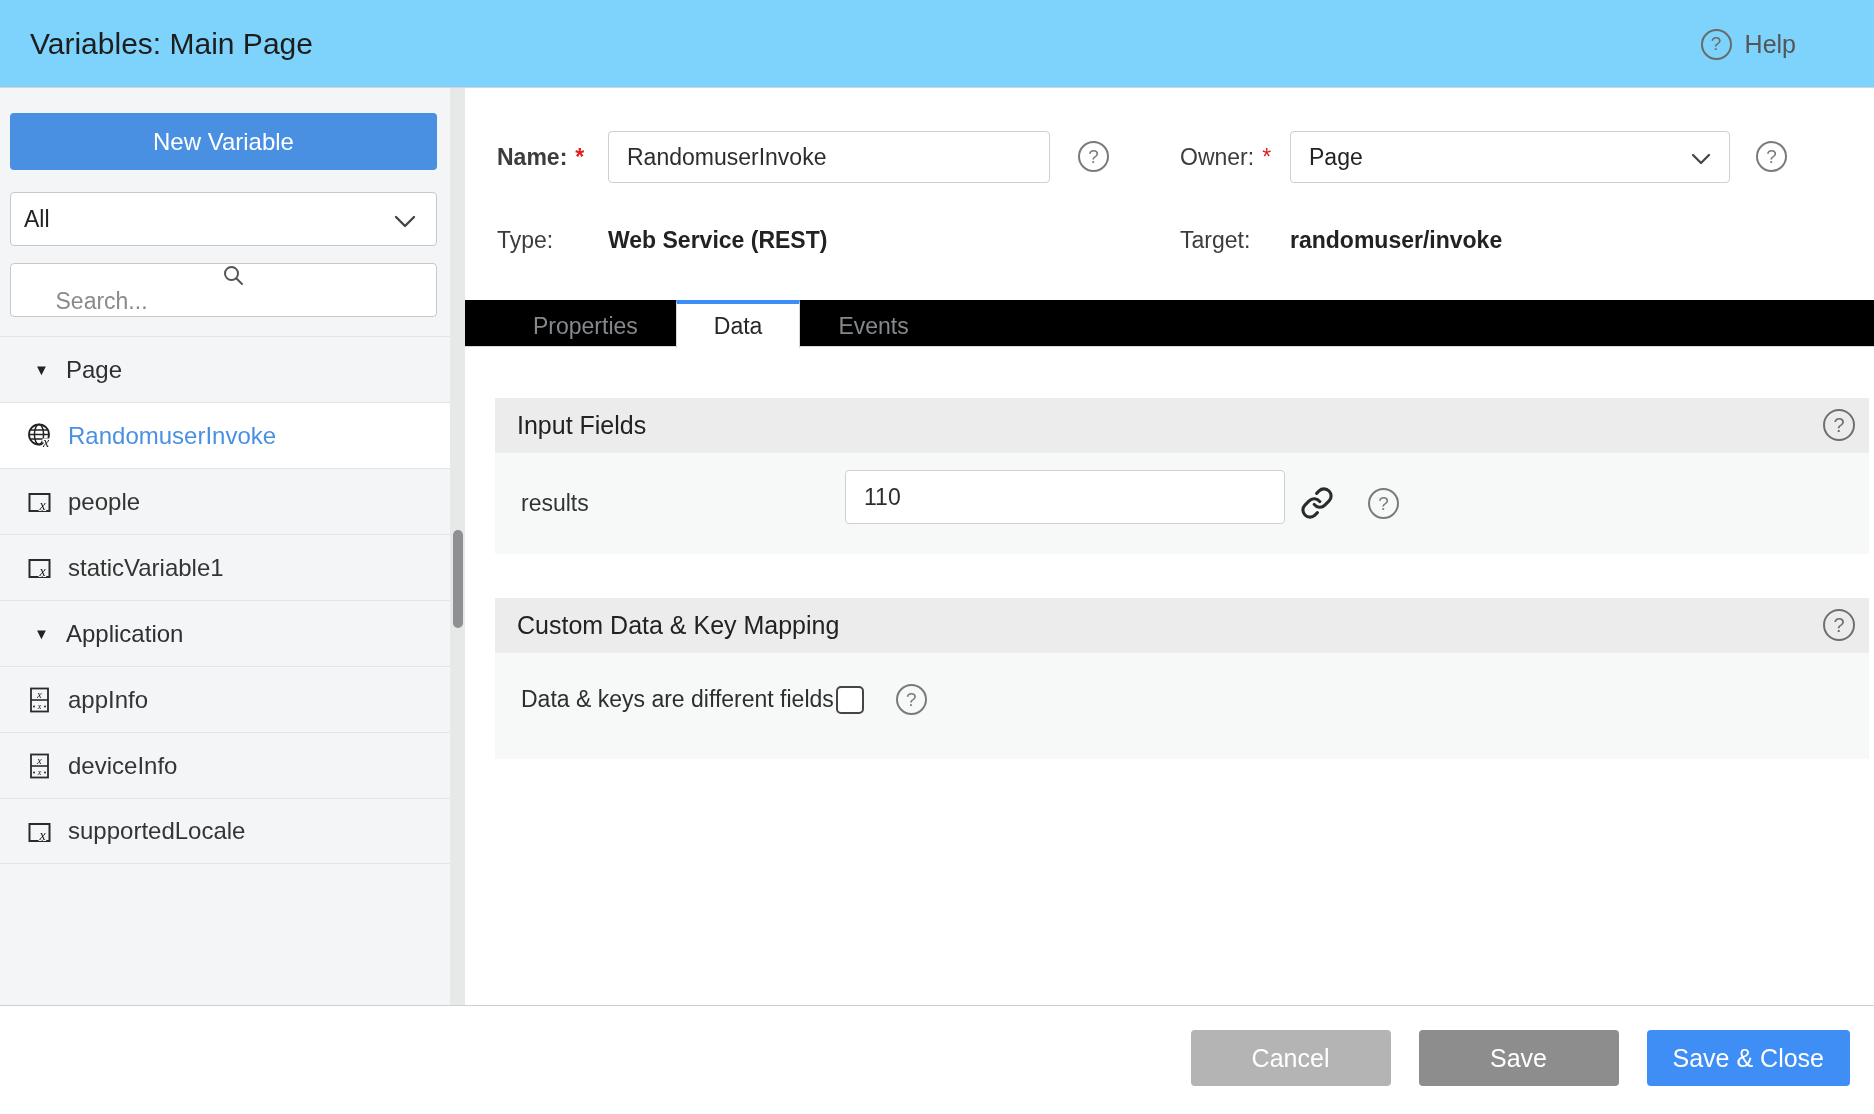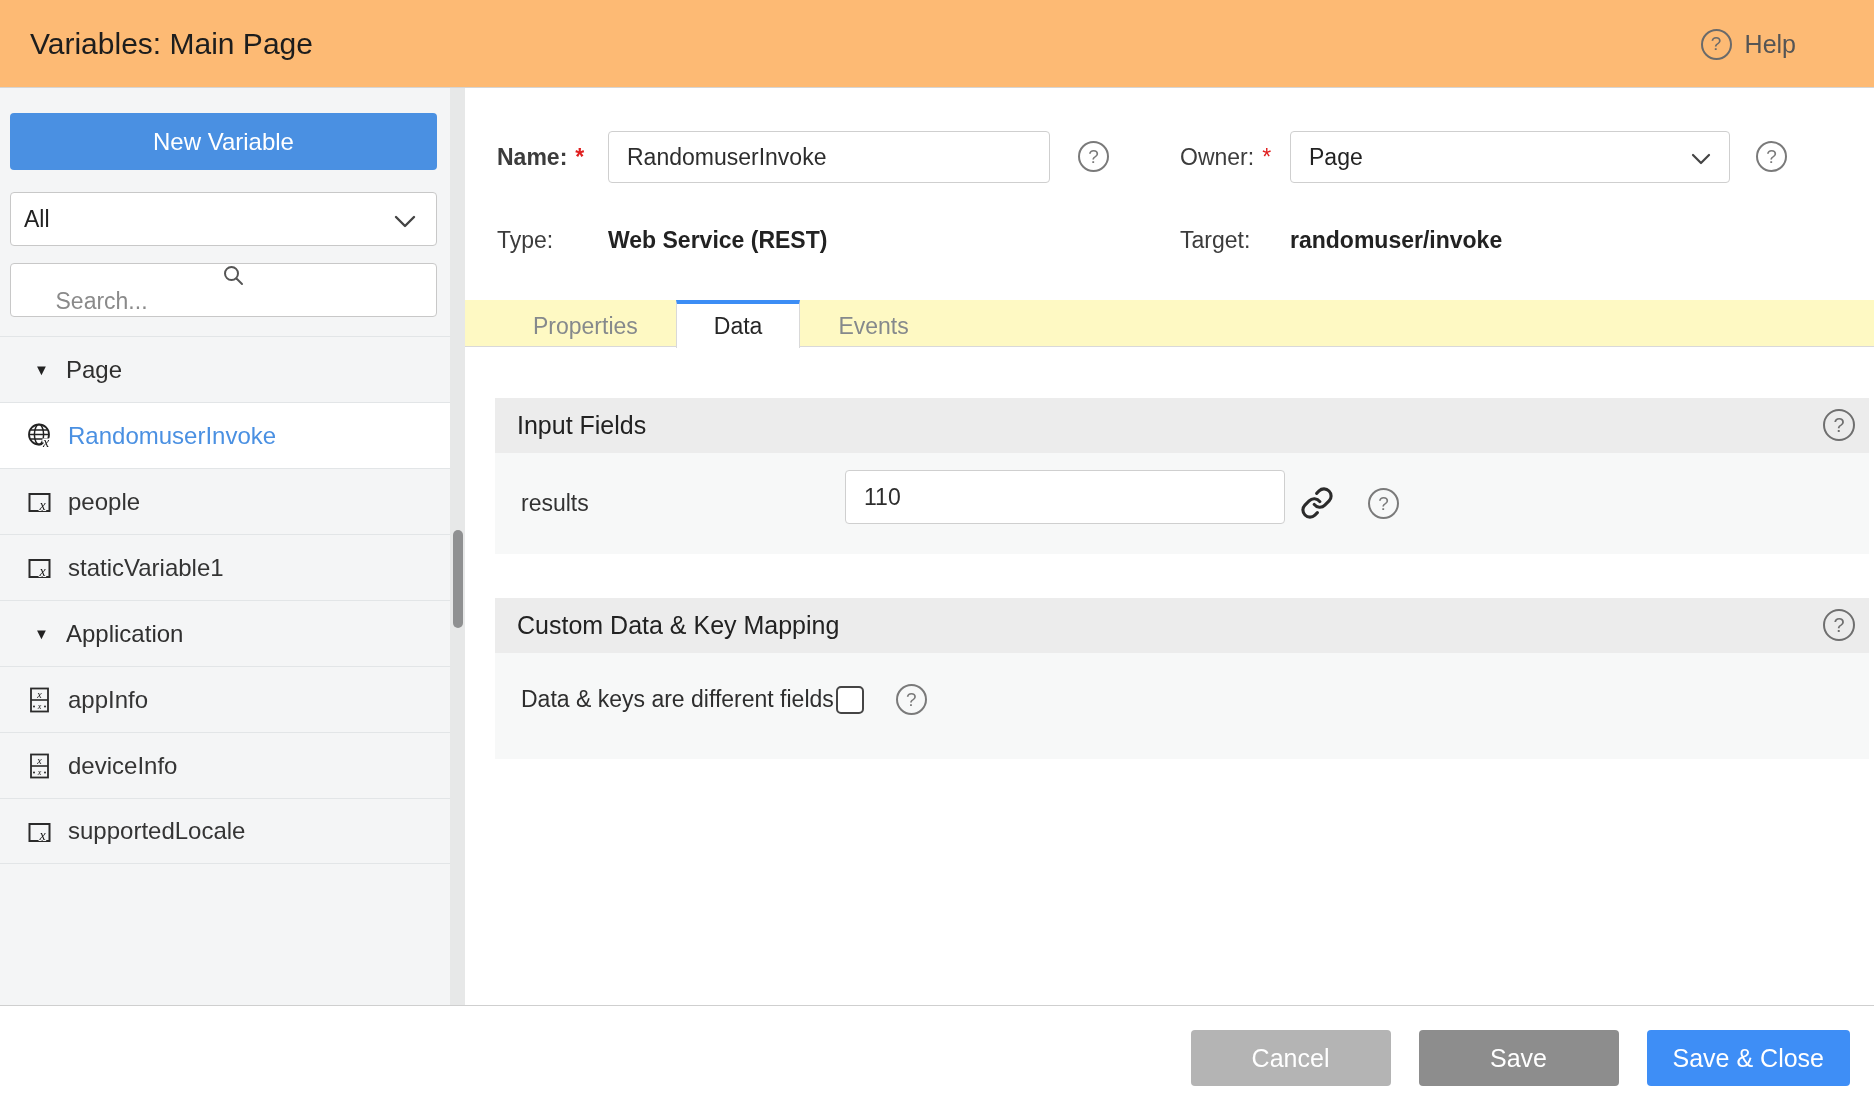--- a/index.html
+++ b/index.html
@@ -1,20 +1,20 @@
 <!DOCTYPE html>
 <html><head>
 <meta charset="utf-8">
 <style>
   * { margin:0; padding:0; box-sizing:border-box; }
   html,body { width:1874px; height:1114px; overflow:hidden; }
   body { font-family:"Liberation Sans", sans-serif; background:#fff; color:#333; }
 
   
-  .header { position:relative; width:100%; height:88px; background:#fdba74; border-bottom:1px solid #d5d5d5; }
+  .header { position:relative; width:100%; height:88px; background:#7dd3fc; border-bottom:1px solid #d5d5d5; }
   .header-title { position:absolute; left:30px; top:0; line-height:88px; font-size:30px; font-weight:500; color:#1d1d1d; }
   .help-group { position:absolute; right:78px; top:0; height:88px; display:flex; align-items:center; gap:13px; cursor:pointer; }
   .qcircle { display:flex; align-items:center; justify-content:center; border-radius:50%; color:#6a6a6a; border:2px solid #6a6a6a; background:transparent; }
   .qcircle.big { width:31px; height:31px; font-size:19px; }
   .help-text { font-size:25px; color:#555; }
 
   
   .wrapper { position:relative; width:100%; height:918px; border-bottom:1px solid #cfcfcf; }
 
   
@@ -47,21 +47,21 @@
   .req { color:#e02020; margin-left:8px; }
   .text-input { position:absolute; height:52px; background:#fff; border:1px solid #cfcfcf; border-radius:4px; font-size:23px; color:#2d2d2d; padding:0 18px; font-family:inherit; outline:none; }
   .fake-select { position:absolute; height:52px; background:#fff; border:1px solid #cfcfcf; border-radius:4px; display:flex; align-items:center; cursor:pointer; }
   .fake-select .val { margin-left:18px; font-size:23px; color:#222; }
   .fake-select .chev { position:absolute; right:18px; top:21px; }
   .qcircle.form { position:absolute; width:31px; height:31px; font-size:19px; border-width:2px; color:#7a7a7a; border-color:#7a7a7a; cursor:pointer; }
   .static-val { position:absolute; font-size:23px; font-weight:700; color:#222; height:30px; line-height:30px; }
   .flabel.short { height:30px; line-height:30px; }
 
   
-  .tabbar { position:absolute; left:0; top:212px; width:100%; height:47px; background:#fef9c3; border-bottom:1px solid #d9d9d9; display:flex; padding-left:30px; }
+  .tabbar { position:absolute; left:0; top:212px; width:100%; height:47px; background:#000000; border-bottom:1px solid #d9d9d9; display:flex; padding-left:30px; }
   .tab { height:47px; line-height:44px; padding:0 37px; font-size:23px; color:#85898c; cursor:pointer; border:1px solid transparent; border-bottom:none; border-top:4px solid transparent; }
   .tab.active { background:#fff; color:#262626; border-color:#d9d9d9; border-top:4px solid #3c8df5; height:48px; }
 
   
   .section { position:absolute; left:30px; width:1374px; }
   .sec-head { position:relative; height:55px; background:#ececec; }
   .sec-title { position:absolute; left:22px; top:0; line-height:55px; font-size:25px; color:#222; }
   .sec-head .qcircle { position:absolute; right:14px; top:11px; width:32px; height:32px; font-size:20px; color:#6f6f6f; border-color:#6f6f6f; cursor:pointer; }
   .sec-body { position:relative; background:#f7f8f8; }
   .sec1 { top:310px; }

